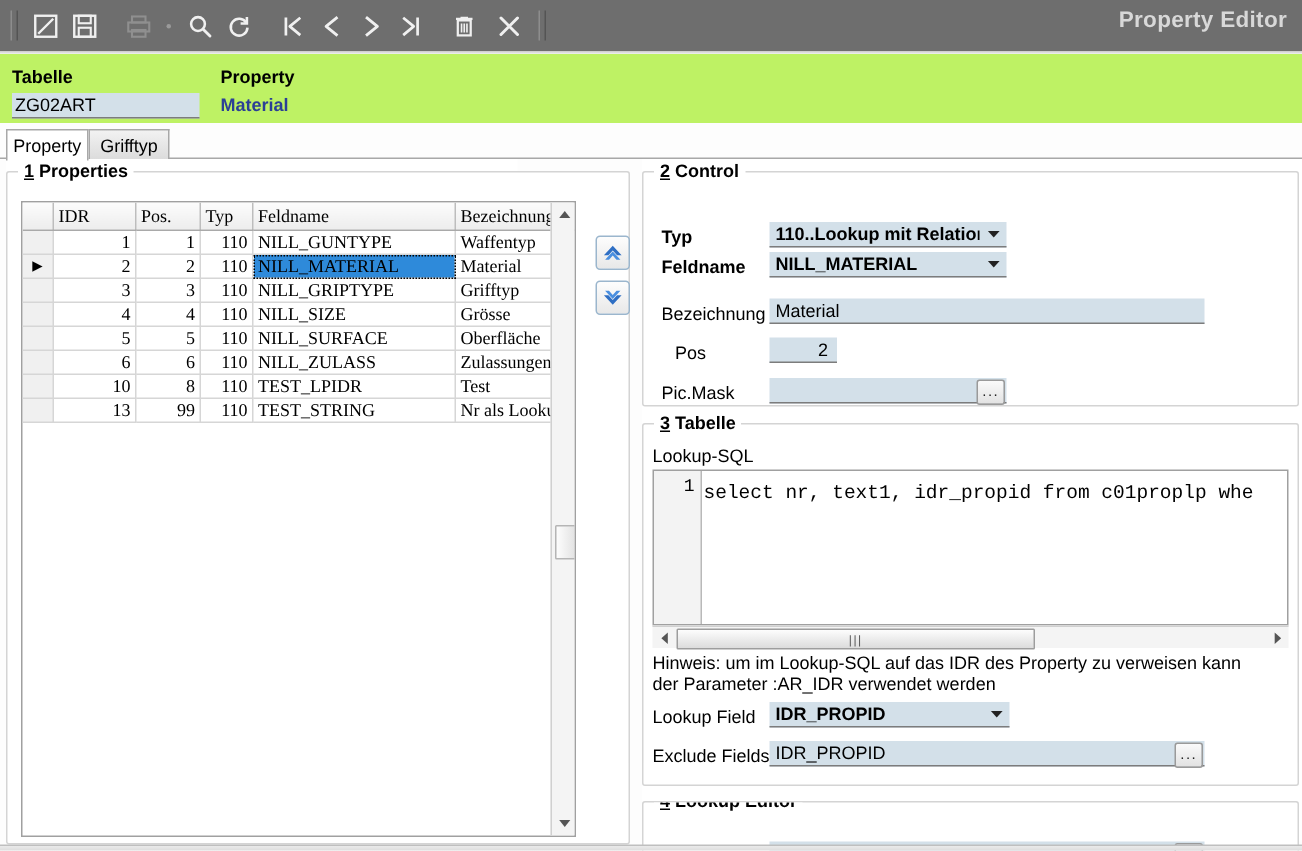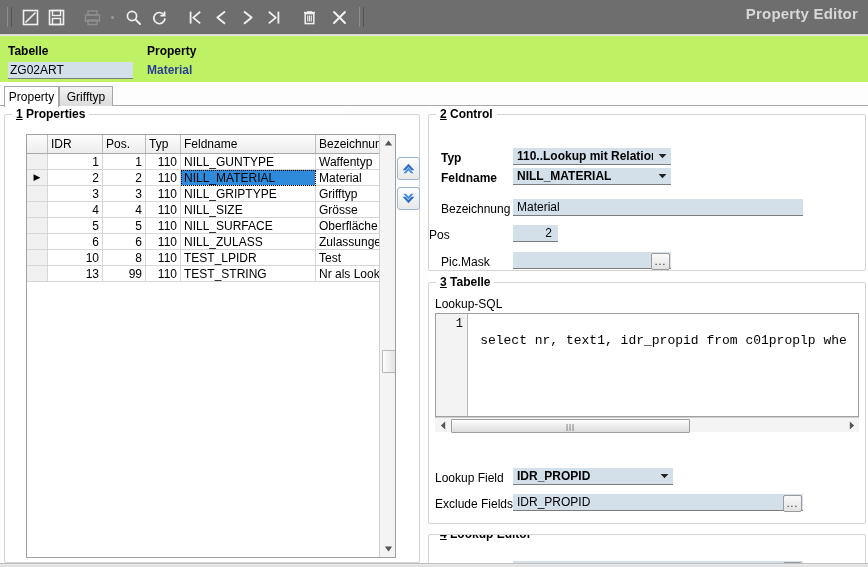--- a/index.html
+++ b/index.html
@@ -66,22 +66,22 @@
 
   .group{position:absolute;border:1px solid #d4d4d4;border-radius:2px;background:#fff;}
   .group-title{
     position:absolute;top:-8px;left:7px;background:#fff;padding:0 4px;
     font-size:12px;font-weight:bold;color:#000;
   }
   .group-title u{text-decoration:underline;}
 
   
   .grid-wrap{
-    position:absolute;left:21px;top:19px;width:370px;height:424px;
-    border:1px solid #a0a0a0;background:#fff;box-sizing:border-box;overflow:hidden;
+    position:absolute;left:9px;top:19px;width:370px;height:424px;
+    border:1px solid #a0a0a0;background:#fff;box-sizing:border-box;overflow:hidden;font-family:Liberation Serif, serif;
   }
   table.grid{border-collapse:collapse;width:100%;table-layout:fixed;font-size:12px;}
   table.grid th{
     background:linear-gradient(#fcfcfc,#ededed);
     border-right:1px solid #bdbdbd;border-bottom:1px solid #a9a9a9;
     font-weight:normal;text-align:left;padding:1px 3px;height:16px;color:#000;
   }
   table.grid td{
     border-right:1px solid #d6d6d6;border-bottom:1px solid #d6d6d6;
     padding:0 3px;height:15px;color:#000;white-space:nowrap;overflow:hidden;
@@ -150,23 +150,23 @@
   .sqlbox{
     position:absolute;border:1px solid #a0a0a0;background:#fff;box-sizing:border-box;overflow:hidden;
   }
   .sql-gutter{
     position:absolute;left:0;top:0;width:32px;height:100%;
     background:#f3f3f3;border-right:1px solid #b9b9b9;box-sizing:border-box;
     font-family:"Liberation Mono",monospace;font-size:12px;color:#000;
     text-align:right;padding:3px 4px 0 0;box-sizing:border-box;
   }
   .sql-text{
-    position:absolute;left:33px;top:19px;right:0;
+    position:absolute;left:33px;top:7px;right:0;
     font-family:"Liberation Mono",monospace;font-size:13px;color:#000;
-    white-space:pre;overflow:hidden;text-align:center;
+    white-space:pre;overflow:hidden;
   }
   .hscroll{
     position:absolute;height:15px;background:#f4f4f4;
     border-top:1px solid #d0d0d0;box-sizing:border-box;
   }
   .hs-arrow{position:absolute;top:0;width:15px;height:14px;display:flex;align-items:center;justify-content:center;}
   .hs-thumb{
     position:absolute;top:1px;height:12px;
     background:linear-gradient(#fdfdfd,#dcdcdc);
     border:1px solid #9d9d9d;border-radius:1px;
@@ -440,21 +440,21 @@
         <div class="carrow">
           <svg width="9" height="6" viewBox="0 0 9 6">
               <path d="M0.6 1h7.8L4.5 5.3z" fill="#222"></path>
             </svg>
         </div>
       </div>
 
       <div class="flbl" style="left:12px;top:87px;">Bezeichnung</div>
       <div class="txtf" style="left:84px;top:84px;width:290px;">Material</div>
 
-      <div class="flbl" style="left:0;top:113px;">Pos</div>
+      <div class="flbl" style="left:21px;top:113px;">Pos</div>
       <div class="txtf num" style="left:84px;top:110px;width:45px;">2</div>
 
       <div class="flbl" style="left:12px;top:140px;">Pic.Mask</div>
       <div class="txtf" style="left:84px;top:137px;width:158px;"></div>
       <div class="ellipsis-btn" style="left:222px;top:138px;">...</div>
     </div>
 
     <div class="group" style="left:0;top:176px;width:436px;height:240px;">
       <div class="group-title">
         <u>3</u><span> Tabelle</span>
@@ -476,20 +476,24 @@
             </svg>
         </div>
         <div class="hs-thumb" style="left:16px;width:237px;">|||</div>
         <div class="hs-arrow" style="right:0;">
           <svg width="6" height="9" viewBox="0 0 6 9">
               <path d="M0.8 0.6v7.8L5.1 4.5z" fill="#555"></path>
             </svg>
         </div>
       </div>
 
+      <div class="hint" style="left:6px;top:152px;width:420px;">
+        <div>Hinweis: um im Lookup-SQL auf das IDR des Property zu verweisen kann</div>
+        <div>der Parameter :AR_IDR verwendet werden</div>
+      </div>
 
       <div class="flbl" style="left:6px;top:188px;">Lookup Field</div>
       <div class="combo" style="left:84px;top:185px;width:160px;">
         <div class="cv">IDR_PROPID</div>
         <div class="carrow">
           <svg width="9" height="6" viewBox="0 0 9 6">
               <path d="M0.6 1h7.8L4.5 5.3z" fill="#222"></path>
             </svg>
         </div>
       </div>

